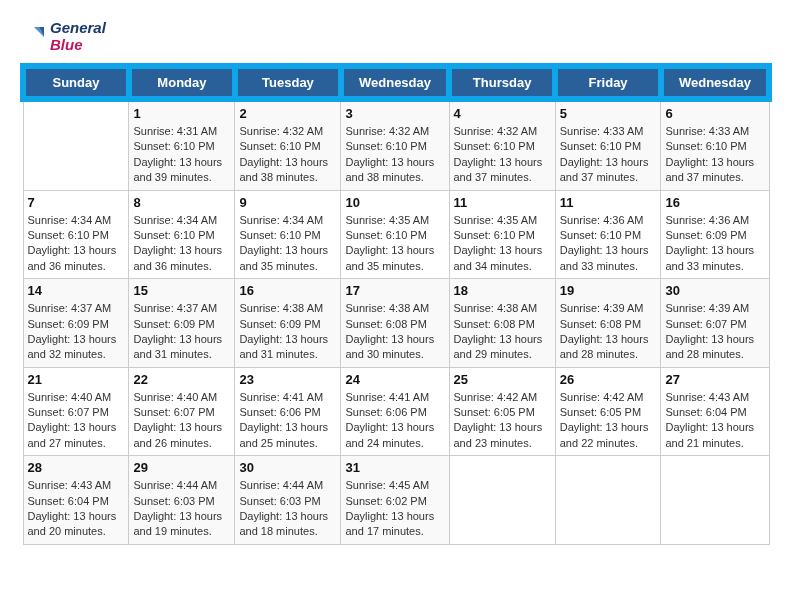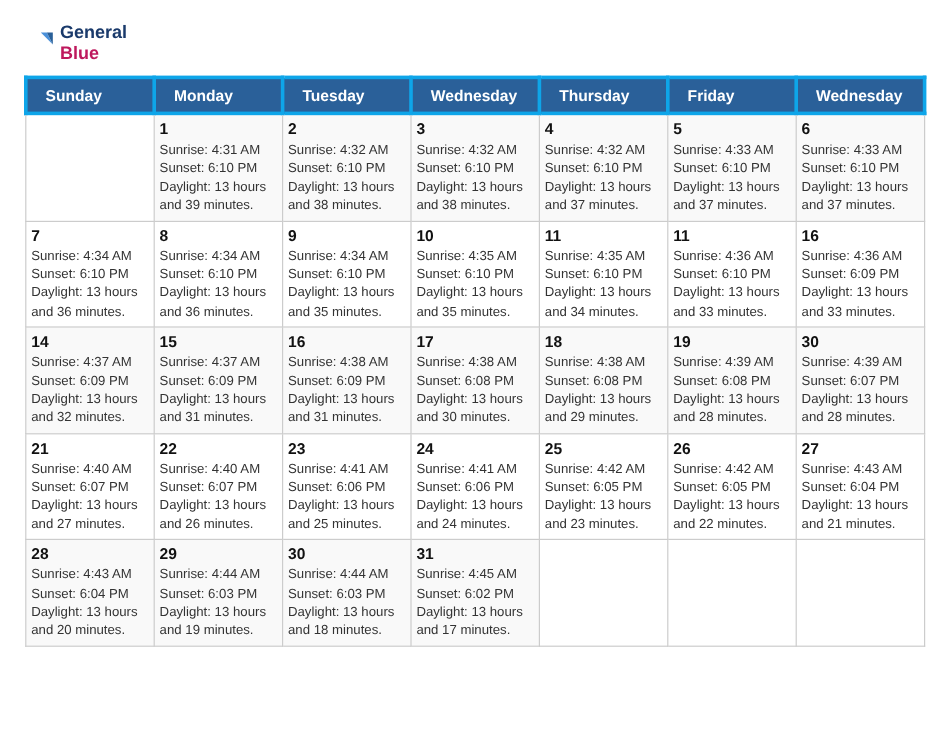--- a/index.html
+++ b/index.html
@@ -8,20 +8,21 @@
       background: #fff;
       width: 792px;
       min-height: 612px;
       padding: 20px;
     }
     .header {
       display: flex;
       justify-content: space-between;
       align-items: center;
       margin-bottom: 10px;
+      font-style: italic;
     }
     .logo {
       display: flex;
       align-items: center;
       gap: 4px;
     }
     .title-block {
       text-align: right;
     }
     .month-year {
@@ -35,24 +36,24 @@
     }
     table {
       width: 100%;
       border-collapse: collapse;
       font-size: 11px;
     }
     thead tr th {
       background-color: #2a6099;
       color: #fff;
       padding: 6px 15px;
-      text-align: left;
+      text-align: center;
       font-size: 13px;
       font-weight: bold;
-      border: 3px solid #0ea5e9;
+      border: 6px solid #0ea5e9;
     }
     tbody tr td {
       border: 1px solid #ccc;
       vertical-align: top;
       padding: 4px;
       width: calc(100% / 7);
       min-height: 80px;
       background: #fff;
     }
     tbody tr:nth-child(odd) td {

